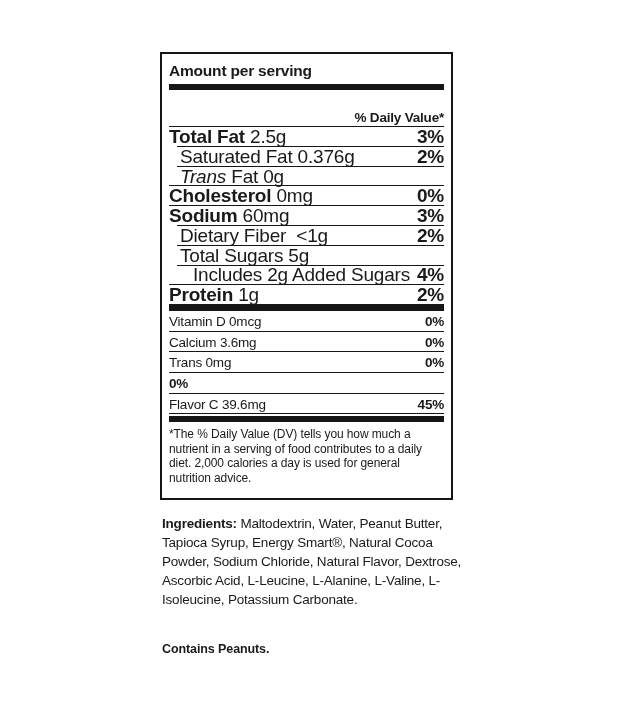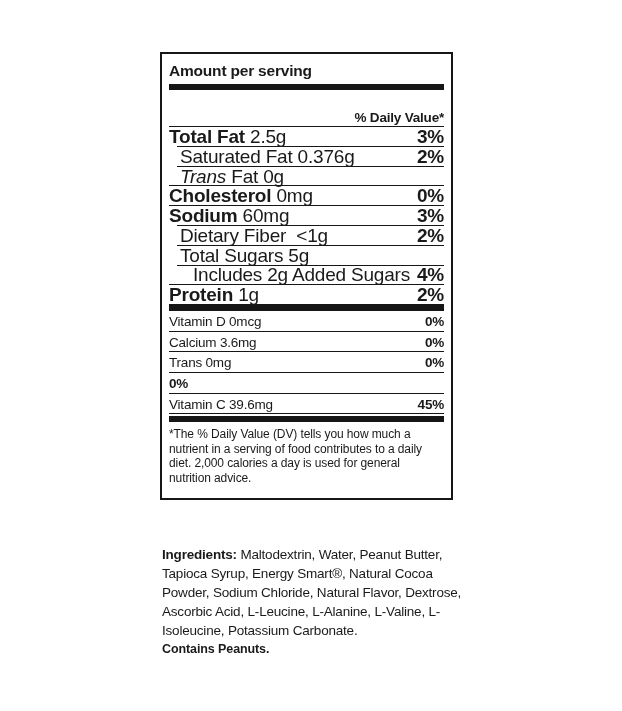--- a/index.html
+++ b/index.html
@@ -44,21 +44,21 @@
     border-bottom:1px solid #161616; letter-spacing:-0.2px;gap:23px;
   }
 
   .footnote {
     font-size:12px; line-height:14.6px; padding-top:5px;
     white-space:pre-line; letter-spacing:-0.1px;
   }
 
   .ingredients {
     position:absolute; left:162px; top:514px; width:304px;
-    font-size:13.5px; line-height:19px; letter-spacing:-0.2px;margin-top:31px;
+    font-size:13.5px; line-height:19px; letter-spacing:-0.2px;
   }
   .ingredients b { font-weight:700; }
 
   .contains {
     position:absolute; left:162px; top:642px;
     font-size:12.5px; font-weight:700; letter-spacing:-0.1px;
   }
 </style>
 </head>
 <body>
@@ -123,21 +123,21 @@
         <span class="dv">0%</span>
       </div>
       <div class="vrow">
         <span class="txt">Trans 0mg</span>
         <span class="dv">0%</span>
       </div>
       <div class="vrow">
         <span class="dv">0%</span>
       </div>
       <div class="vrow">
-        <span class="txt">Vitamin C 39.6mg</span>
+        <span class="txt">Flavor C 39.6mg</span>
         <span class="dv">45%</span>
       </div>
     </div>
 
     <div class="bar bar-c"></div>
 
     <div class="footnote">*The % Daily Value (DV) tells you how much a
 nutrient in a serving of food contributes to a daily
 diet. 2,000 calories a day is used for general
 nutrition advice.</div>

